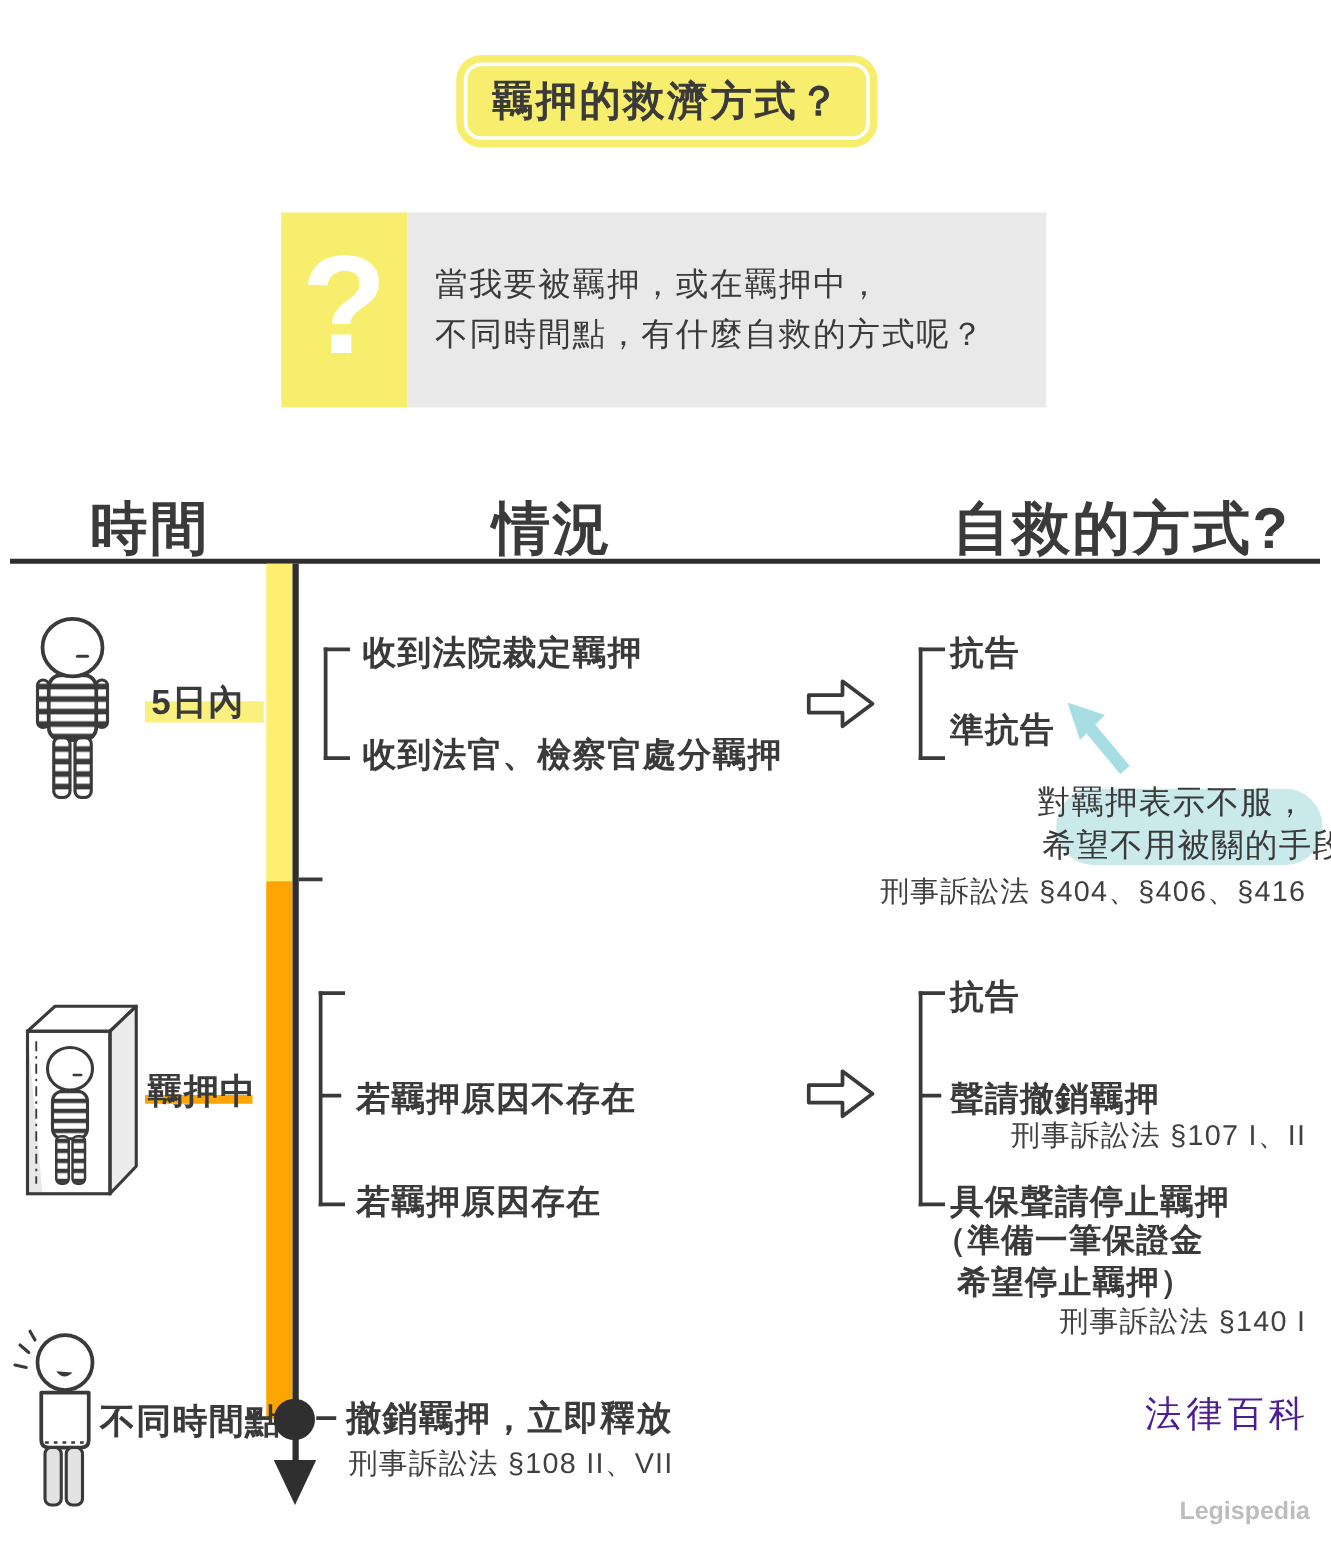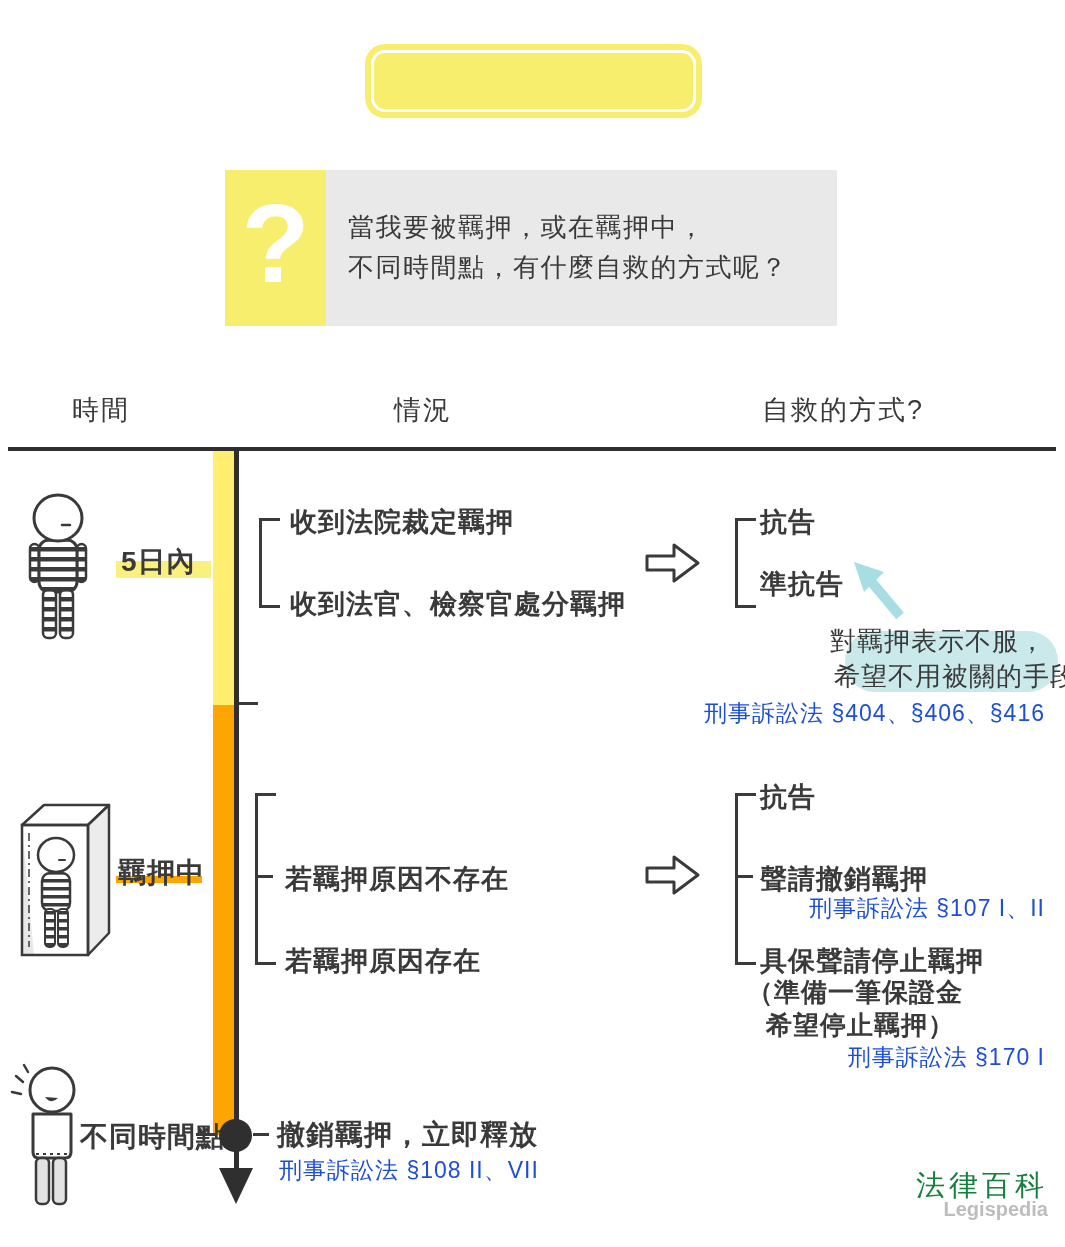--- a/index.html
+++ b/index.html
@@ -15,53 +15,54 @@
   .title-text{position:relative;font-size:33px;font-weight:700;letter-spacing:2px;z-index:1;}
   
   .q-yellow{left:225px;top:170px;width:101px;height:156px;background:#f8ee6e;
     display:flex;align-items:center;justify-content:center;}
   .q-mark{color:#ffffff;font-size:112px;font-weight:700;line-height:1;transform:translateY(-4px);}
   .q-gray{left:326px;top:170px;width:511px;height:156px;background:#e9e9e9;}
   .q-line{position:absolute;left:22px;font-size:26px;font-weight:500;letter-spacing:1.5px;white-space:nowrap;}
   .q-line1{top:40px;}
   .q-line2{top:80px;}
   
-  .col-head{font-size:27px;font-weight:400;letter-spacing:2px;white-space:nowrap;}
+  .col-head{font-size:46px;font-weight:700;letter-spacing:2px;white-space:nowrap;}
   .rule{left:8px;top:447px;width:1048px;height:4px;background:#2e2e2e;}
   
   .bar-yellow{left:213px;top:451px;width:21px;height:254px;background:#ffee70;}
   .bar-orange{left:213px;top:705px;width:21px;height:430px;background:#ffa502;}
   .bar-line{left:234px;top:451px;width:5px;height:719px;background:#2f2f2f;}
   .tick{background:#3a3a3a;height:3px;}
   .dot{left:219px;top:1119px;width:33px;height:33px;border-radius:50%;background:#2f2f2f;z-index:3;}
   .arrowhead{left:219px;top:1168px;width:0;height:0;border-left:17px solid transparent;
     border-right:17px solid transparent;border-top:36px solid #2f2f2f;}
   
   .item{font-size:27px;font-weight:700;letter-spacing:1px;white-space:nowrap;z-index:2;}
   .time-label{font-size:28px;font-weight:700;letter-spacing:1px;white-space:nowrap;z-index:2;}
   .hl-yellow{left:116px;top:561px;width:95px;height:17px;background:#f9f07e;z-index:1;}
   .hl-orange{left:116px;top:876px;width:86px;height:7px;background:#ffa502;z-index:1;}
   .note{font-size:26px;font-weight:700;letter-spacing:1px;white-space:nowrap;}
-  .cite{font-size:23px;color:#1d4ed8;font-weight:500;letter-spacing:1px;white-space:nowrap;}
+  .cite{font-size:23px;color:#404040;font-weight:500;letter-spacing:1px;white-space:nowrap;}
   .cite-r{right:20px;text-align:right;}
   .annot{font-size:26px;font-weight:500;letter-spacing:1px;white-space:nowrap;z-index:2;}
   .blob{left:845px;top:631px;width:213px;height:61px;background:#c9e9eb;border-radius:30px;z-index:1;}
   
   .bracket{width:18px;border-left:3px solid #3a3a3a;border-top:3px solid #3a3a3a;border-bottom:3px solid #3a3a3a;}
   
-  .logo-zh{right:17px;top:1166px;font-size:29px;letter-spacing:4px;color:#15803d;font-weight:500;white-space:nowrap;}
+  .logo-zh{right:17px;top:1112px;font-size:29px;letter-spacing:4px;color:#4c1d95;font-weight:500;white-space:nowrap;}
   .logo-en{right:17px;top:1198px;font-size:20px;font-weight:700;color:#bdbdbd;white-space:nowrap;}
 </style>
 </head>
 <body>
 
 <div class="canvas">
 
   <div class="abs title-badge">
     <div class="title-inner"></div>
+    <div class="title-text">羈押的救濟方式？</div>
   </div>
 
   <div class="abs q-yellow">
     <div class="q-mark">?</div>
   </div>
   <div class="abs q-gray">
     <div class="q-line q-line1">當我要被羈押，或在羈押中，</div>
     <div class="q-line q-line2">不同時間點，有什麼自救的方式呢？</div>
   </div>
 
@@ -152,21 +153,21 @@
   </svg>
 
   <div class="abs bracket" style="left:735px;top:793px;height:166px;"></div>
   <div class="abs tick" style="left:737px;top:875px;width:16px;"></div>
   <div class="abs item" style="left:760px;top:779px;">抗告</div>
   <div class="abs item" style="left:760px;top:861px;">聲請撤銷羈押</div>
   <div class="abs cite cite-r" style="top:893px;">刑事訴訟法 §107 I、II</div>
   <div class="abs item" style="left:760px;top:943px;text-align:right;">具保聲請停止羈押</div>
   <div class="abs note" style="left:747px;top:975px;">（準備一筆保證金</div>
   <div class="abs note" style="left:766px;top:1008px;">希望停止羈押）</div>
-  <div class="abs cite cite-r" style="top:1042px;">刑事訴訟法 §170 I</div>
+  <div class="abs cite cite-r" style="top:1042px;">刑事訴訟法 §140 I</div>
 
   <svg class="abs" style="left:8px;top:1060px;" width="78" height="150" viewBox="0 0 78 150">
     <path d="M8 16 L15 22 M4 32 L13 34 M16 5 L20 12" stroke="#3a3a3a" stroke-width="2.5" stroke-linecap="round"></path>
     <circle cx="44" cy="30" r="22" fill="#ffffff" stroke="#3a3a3a" stroke-width="3"></circle>
     <path d="M37 37 q6 8 13 1 z" fill="#3a3a3a"></path>
     <path d="M25 54 h38 v38 q0 6 -6 6 h-26 q-6 0 -6 -6 z" fill="#ffffff" stroke="#3a3a3a" stroke-width="3" stroke-linejoin="round"></path>
     <path d="M28 94 h32" stroke="#3a3a3a" stroke-width="2" stroke-dasharray="3 4"></path>
     <rect x="28" y="98" width="13" height="46" rx="5" fill="#e2e2e2" stroke="#3a3a3a" stroke-width="2.5"></rect>
     <rect x="45" y="98" width="13" height="46" rx="5" fill="#e2e2e2" stroke="#3a3a3a" stroke-width="2.5"></rect>
   </svg>

